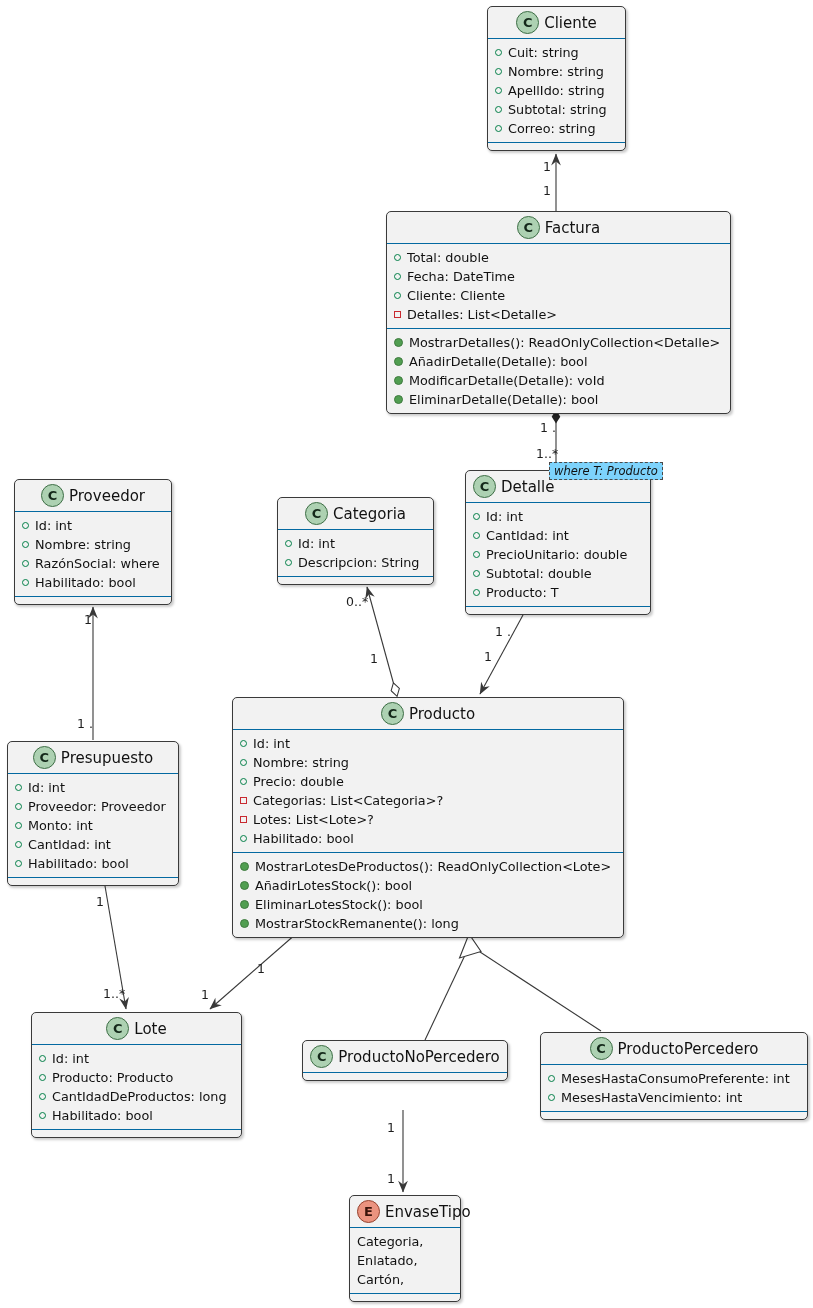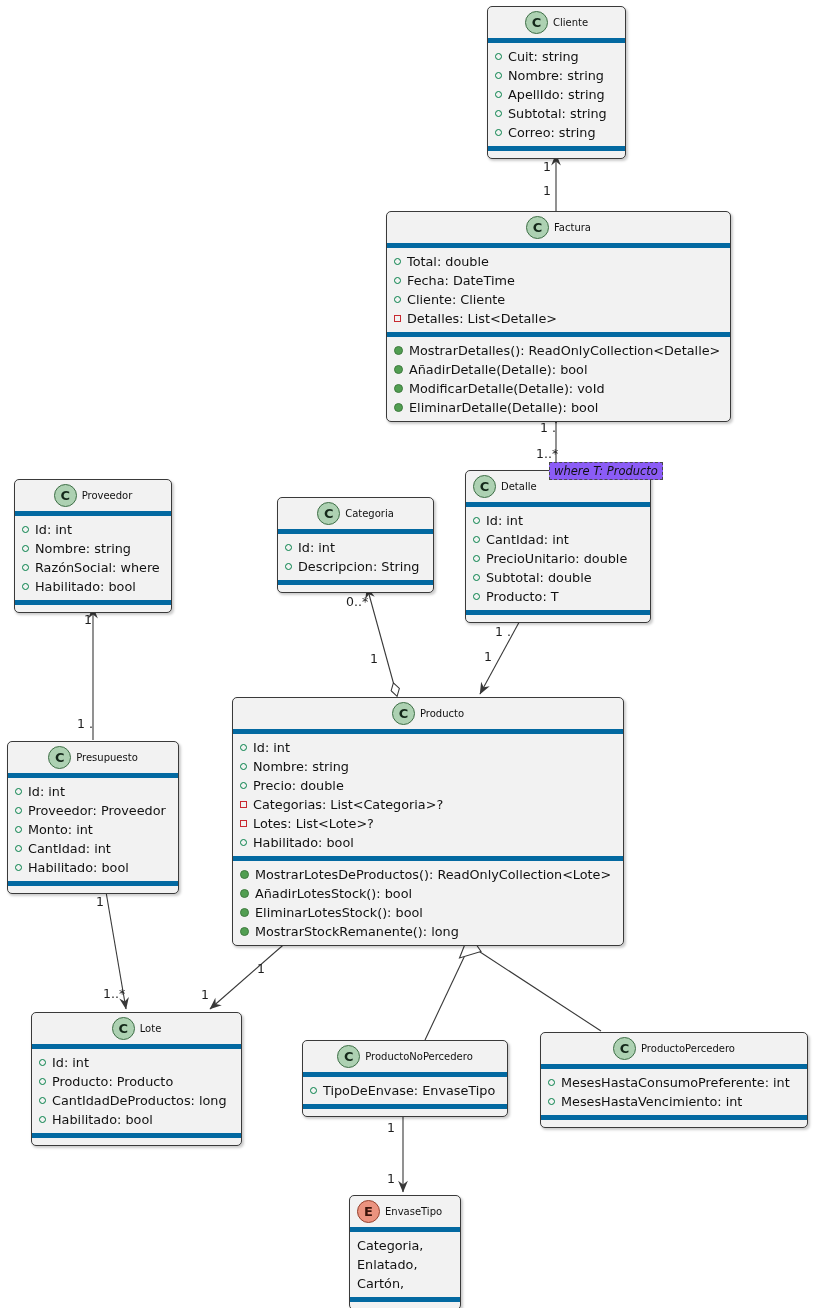--- a/index.html
+++ b/index.html
@@ -4,34 +4,34 @@
 <style>
   html,body{margin:0;padding:0;background:#ffffff;}
   #canvas{position:relative;width:813px;height:1308px;background:#ffffff;
           font-family:"DejaVu Sans","Liberation Sans",sans-serif;overflow:hidden;}
   svg.wires{position:absolute;left:0;top:0;pointer-events:none;}
   .cls{position:absolute;background:#F2F2F2;border:1px solid #3a3a3a;border-radius:5px;
        box-shadow:1.5px 2px 2.5px rgba(0,0,0,.2);font-size:12.8px;color:#111;
        white-space:nowrap;box-sizing:border-box;}
   .hd{display:flex;align-items:center;justify-content:center;gap:5px;padding:4px 7px;}
   .hd.left{justify-content:flex-start;}
-  .hd .cname{font-size:10px;}
+  .hd .cname{font-size:15px;}
   .badge{flex:0 0 auto;width:21px;height:21px;border-radius:50%;background:#ADD1B2;
          border:1px solid #3e6e46;display:flex;align-items:center;justify-content:center;
          font-weight:700;font-size:13px;color:#14281a;}
   .badge.enum{background:#EB937F;border-color:#96422e;color:#3a130a;}
-  .sec{border-top:5px solid #0369a1;padding:4px 7px;}
+  .sec{border-top:1px solid #0369a1;padding:4px 7px;}
   .sec.empty{min-height:7px;padding:0;}
   .row{display:flex;align-items:center;gap:6px;line-height:19px;}
   .ic{flex:0 0 auto;width:7px;height:7px;box-sizing:border-box;}
   .ic.pub{border:1.6px solid #038048;border-radius:50%;background:transparent;}
   .ic.priv{border:1.6px solid #C82930;background:transparent;}
   .ic.meth{width:9px;height:9px;background:#519E51;border:1px solid #3e7a3e;border-radius:50%;}
   .mult{position:absolute;font-size:12.5px;color:#1d1d1d;}
-  .note{position:absolute;background:#8b5cf6;border:1px dashed #4a4a4a;font-style:italic;
+  .note{position:absolute;background:#7dd3fc;border:1px dashed #4a4a4a;font-style:italic;
         font-size:11.5px;padding:1px 4px;color:#111;z-index:5;}
 </style>
 </head>
 <body>
 
 <div id="canvas">
 
   <svg class="wires" width="813" height="1308">
     <defs>
       <marker id="m-vee" viewBox="0 0 12 10" markerWidth="13" markerHeight="11" refX="11" refY="5" orient="auto" markerUnits="userSpaceOnUse">
@@ -312,26 +312,20 @@
         </div>
     </div>
     <div class="sec empty"></div>
   </div>
 
   <div class="cls" style="left:302px;top:1040px;width:206px;">
     <div class="hd">
       <span class="badge">C</span>
       <span class="cname">ProductoNoPercedero</span>
     </div>
-    <div class="sec">
-      <div class="row">
-          <span class="ic pub"></span>
-          <span>TipoDeEnvase: EnvaseTipo</span>
-        </div>
-    </div>
     <div class="sec empty"></div>
   </div>
 
   <div class="cls" style="left:540px;top:1032px;width:268px;">
     <div class="hd">
       <span class="badge">C</span>
       <span class="cname">ProductoPercedero</span>
     </div>
     <div class="sec">
       <div class="row">

